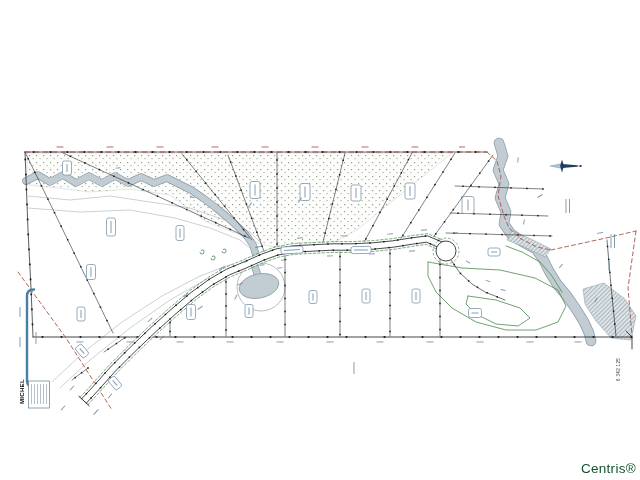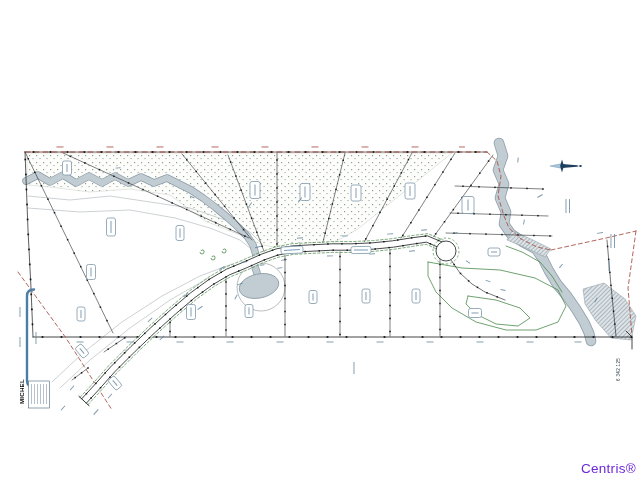--- a/index.html
+++ b/index.html
@@ -538,14 +538,14 @@
         <rect x="28.5" y="381" width="21" height="27" fill="#ffffff" stroke="#4a6778" stroke-width="0.6"></rect>
         <line x1="31.5" y1="384" x2="31.5" y2="404" stroke="#6a8396" stroke-width="0.5"></line>
         <line x1="34.5" y1="384" x2="34.5" y2="404" stroke="#6a8396" stroke-width="0.5"></line>
         <line x1="37.5" y1="384" x2="37.5" y2="404" stroke="#6a8396" stroke-width="0.5"></line>
         <line x1="40.5" y1="384" x2="40.5" y2="404" stroke="#6a8396" stroke-width="0.5"></line>
         <line x1="43.5" y1="384" x2="43.5" y2="404" stroke="#6a8396" stroke-width="0.5"></line>
         <line x1="46.5" y1="384" x2="46.5" y2="404" stroke="#6a8396" stroke-width="0.5"></line>
         <text x="620" y="381" transform="rotate(-90 620 381)" font-size="4.6" fill="#33424e" letter-spacing="0.3" font-family="Liberation Sans, sans-serif">6 342 125</text>
       </g>
   </svg>
-  <div id="watermark" style="color: #6d28d9; text-align: right;">Centris®</div>
+  <div id="watermark" style="color: #14532d; text-align: right;">Centris®</div>
 </div>
 
 </body></html>

